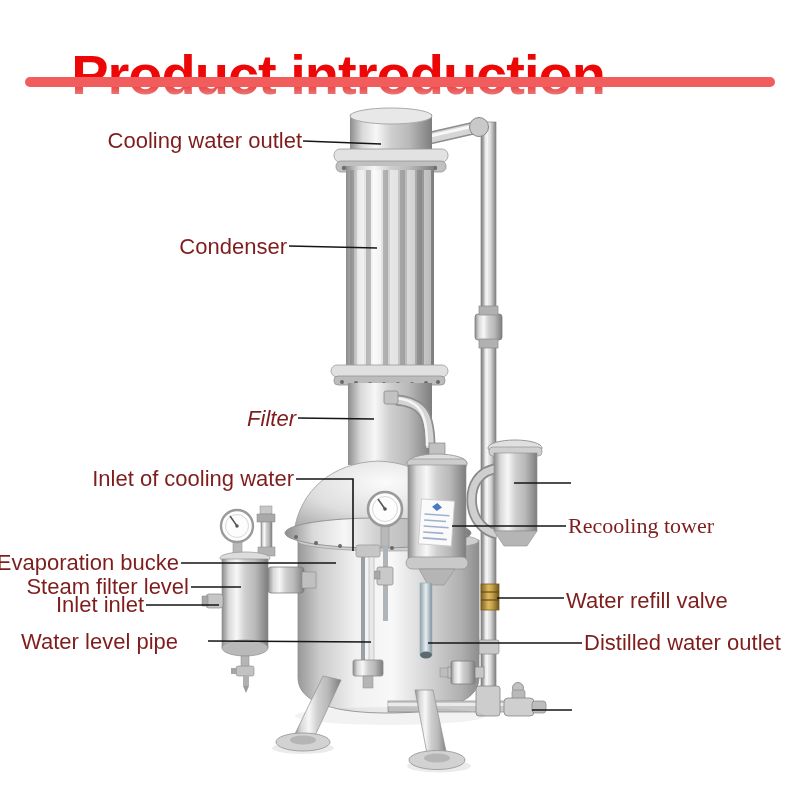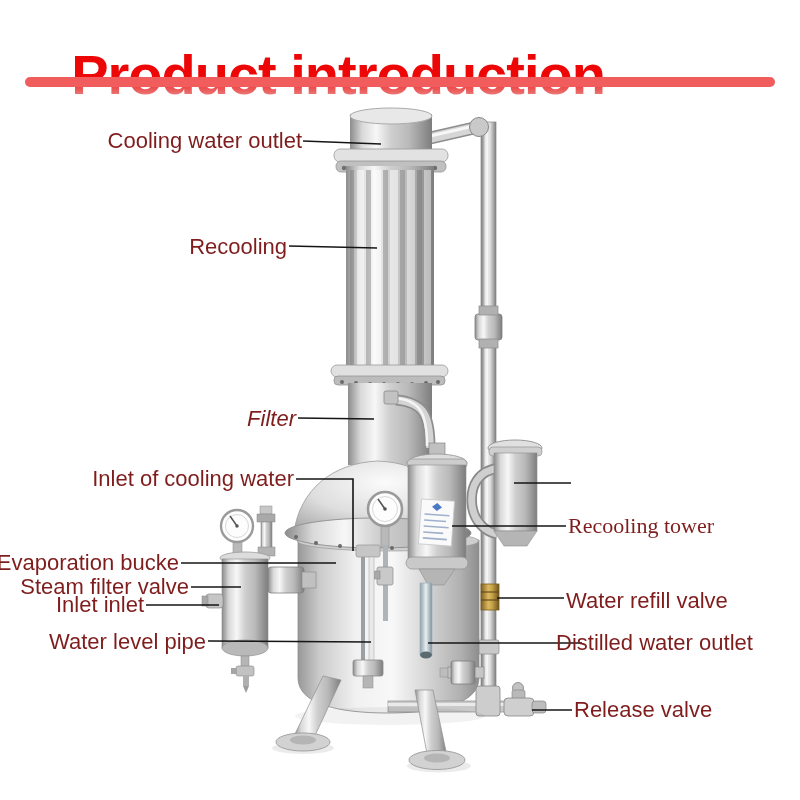--- a/index.html
+++ b/index.html
@@ -269,24 +269,23 @@
       <path d="M208,641 L371,642"></path>
       <path d="M514,483 L571,483"></path>
       <path d="M452,526 L566,526"></path>
       <path d="M497,598 L564,598"></path>
       <path d="M428,643 L582,643"></path>
       <path d="M532,710 L572,710"></path>
     </g>
   </svg>
 
   <div class="lbl r" style="right:498px;top:130px;">Cooling water outlet</div>
-  <div class="lbl r" style="right:513px;top:236px;">Recooling</div>
+  <div class="lbl r" style="right:513px;top:236px;">Condenser</div>
   <div class="lbl r" style="right:504px;top:408px;font-style:italic;">Filter</div>
   <div class="lbl r" style="right:506px;top:468px;">Inlet of cooling water</div>
   <div class="lbl r" style="right:621px;top:552px;">Evaporation bucke</div>
-  <div class="lbl r" style="right:611px;top:576px;">Steam filter valve</div>
+  <div class="lbl r" style="right:611px;top:576px;">Steam filter level</div>
   <div class="lbl r" style="right:656px;top:594px;">Inlet inlet</div>
-  <div class="lbl r" style="right:594px;top:631px;margin-left:40px;">Water level pipe</div>
+  <div class="lbl r" style="right:622px;top:631px;margin-left:40px;">Water level pipe</div>
   <div class="lbl" style="left:568px;top:515px;font-family:Liberation Serif, serif;">Recooling tower</div>
   <div class="lbl" style="left:566px;top:590px;">Water refill valve</div>
-  <div class="lbl" style="left:556px;top:632px;">Distilled water outlet</div>
-  <div class="lbl" style="left:574px;top:699px;">Release valve</div>
+  <div class="lbl" style="left:584px;top:632px;">Distilled water outlet</div>
 </div>
 
 </body></html>

